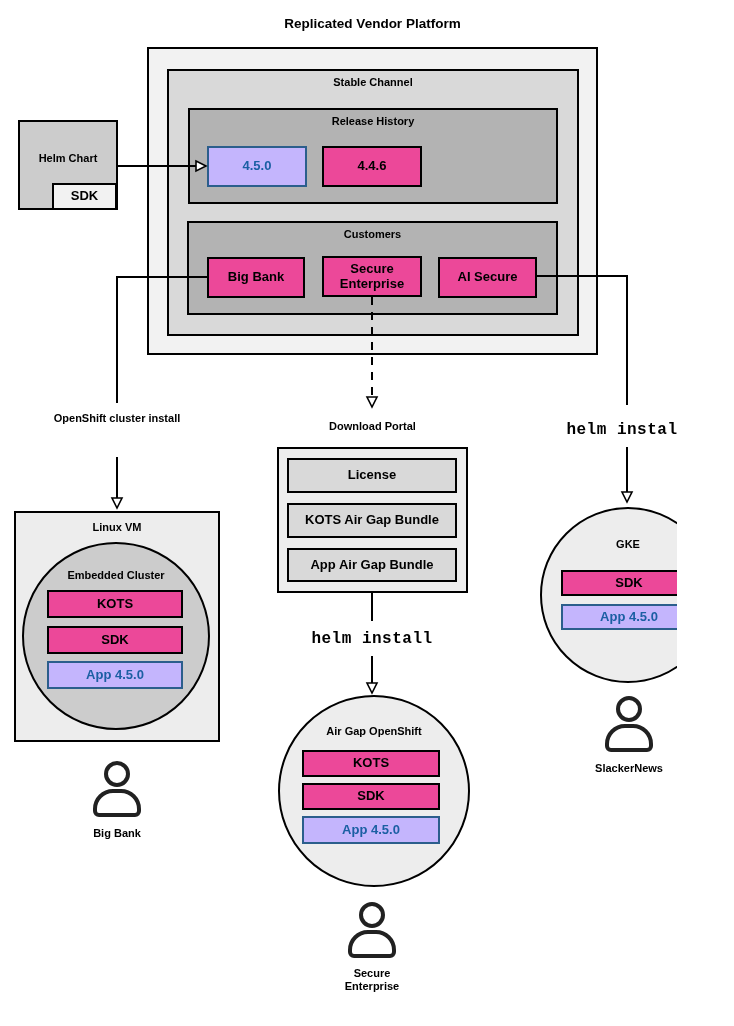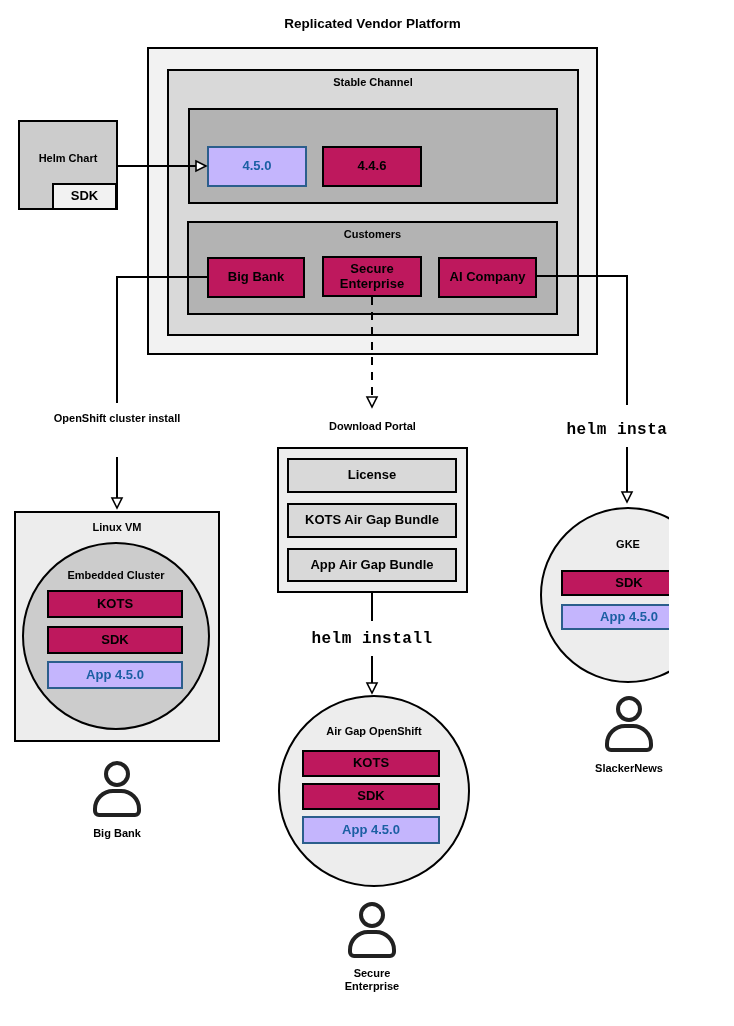--- a/index.html
+++ b/index.html
@@ -1,26 +1,26 @@
 <!DOCTYPE html>
 <html><head>
 <meta charset="utf-8">
 <style>
   html,body{margin:0;padding:0;background:#fff;}
   #stage{
     position:relative;width:669px;height:1026px;background:#ffffff;
-    font-family:"Liberation Sans","DejaVu Sans",sans-serif;color:#000;overflow:hidden;
+    font-family:"Liberation Sans","DejaVu Sans",sans-serif;color:#000;overflow:hidden;padding-left:8px;
   }
   .box{position:absolute;border:2px solid #000;box-sizing:border-box;}
   .fill-outer{background:#f2f2f2;}
   .fill-mid{background:#d9d9d9;}
   .fill-dark{background:#b3b3b3;}
   .fill-gray{background:#cccccc;}
   .fill-lite{background:#ededed;}
-  .fill-white{background:#be185d;}
+  .fill-white{background:#ec4899;}
   .blue{background:#c4b5fd;border-color:#2b5e8c;color:#1b5fa3;}
   .circle{border-radius:50%;}
   .lbl{position:absolute;font-weight:bold;font-size:11px;text-align:center;line-height:1.18;}
   .cbox{display:flex;align-items:center;justify-content:center;font-weight:bold;font-size:13px;text-align:center;line-height:1.1;}
   .mono{font-family:"Liberation Mono","DejaVu Sans Mono",monospace;font-size:16px;letter-spacing:.5px;}
   .person{position:absolute;width:56px;}
   .p-head{width:18px;height:18px;border:4px solid #212121;border-radius:50%;margin:0 auto;}
   .p-body{width:40px;height:20px;border:4px solid #212121;border-radius:20px 20px 6px 6px;margin:2px auto 0;}
   svg.overlay{position:absolute;left:0;top:0;pointer-events:none;}
 </style>
@@ -30,30 +30,31 @@
 <div id="stage">
 
   <div class="lbl" style="left:147px;top:16px;width:451px;font-size:13.5px">Replicated Vendor Platform</div>
 
   <div class="box fill-outer" style="left:147px;top:47px;width:451px;height:308px"></div>
 
   <div class="box fill-mid" style="left:167px;top:69px;width:412px;height:267px"></div>
   <div class="lbl" style="left:167px;top:76px;width:412px">Stable Channel</div>
 
   <div class="box fill-dark" style="left:188px;top:108px;width:370px;height:96px"></div>
+  <div class="lbl" style="left:188px;top:115px;width:370px">Release History</div>
 
   <div class="box cbox blue" style="left:207px;top:146px;width:100px;height:41px">4.5.0</div>
   <div class="box cbox fill-white" style="left:322px;top:146px;width:100px;height:41px">4.4.6</div>
 
   <div class="box fill-dark" style="left:187px;top:221px;width:371px;height:94px"></div>
   <div class="lbl" style="left:187px;top:228px;width:371px">Customers</div>
 
   <div class="box cbox fill-white" style="left:207px;top:257px;width:98px;height:41px">Big Bank</div>
   <div class="box cbox fill-white" style="left:322px;top:256px;width:100px;height:41px">Secure Enterprise</div>
-  <div class="box cbox fill-white" style="left:438px;top:257px;width:99px;height:41px">AI Company</div>
+  <div class="box cbox fill-white" style="left:438px;top:257px;width:99px;height:41px">AI Secure</div>
 
   <div class="box fill-gray" style="left:18px;top:120px;width:100px;height:90px"></div>
   <div class="lbl" style="left:18px;top:152px;width:100px">Helm Chart</div>
   <div class="box cbox fill-outer" style="left:52px;top:183px;width:65px;height:27px">SDK</div>
 
   <div class="lbl" style="left:52px;top:412px;width:130px">OpenShift cluster install</div>
 
   <div class="box fill-lite" style="left:14px;top:511px;width:206px;height:231px"></div>
   <div class="lbl" style="left:14px;top:521px;width:206px">Linux VM</div>
 

